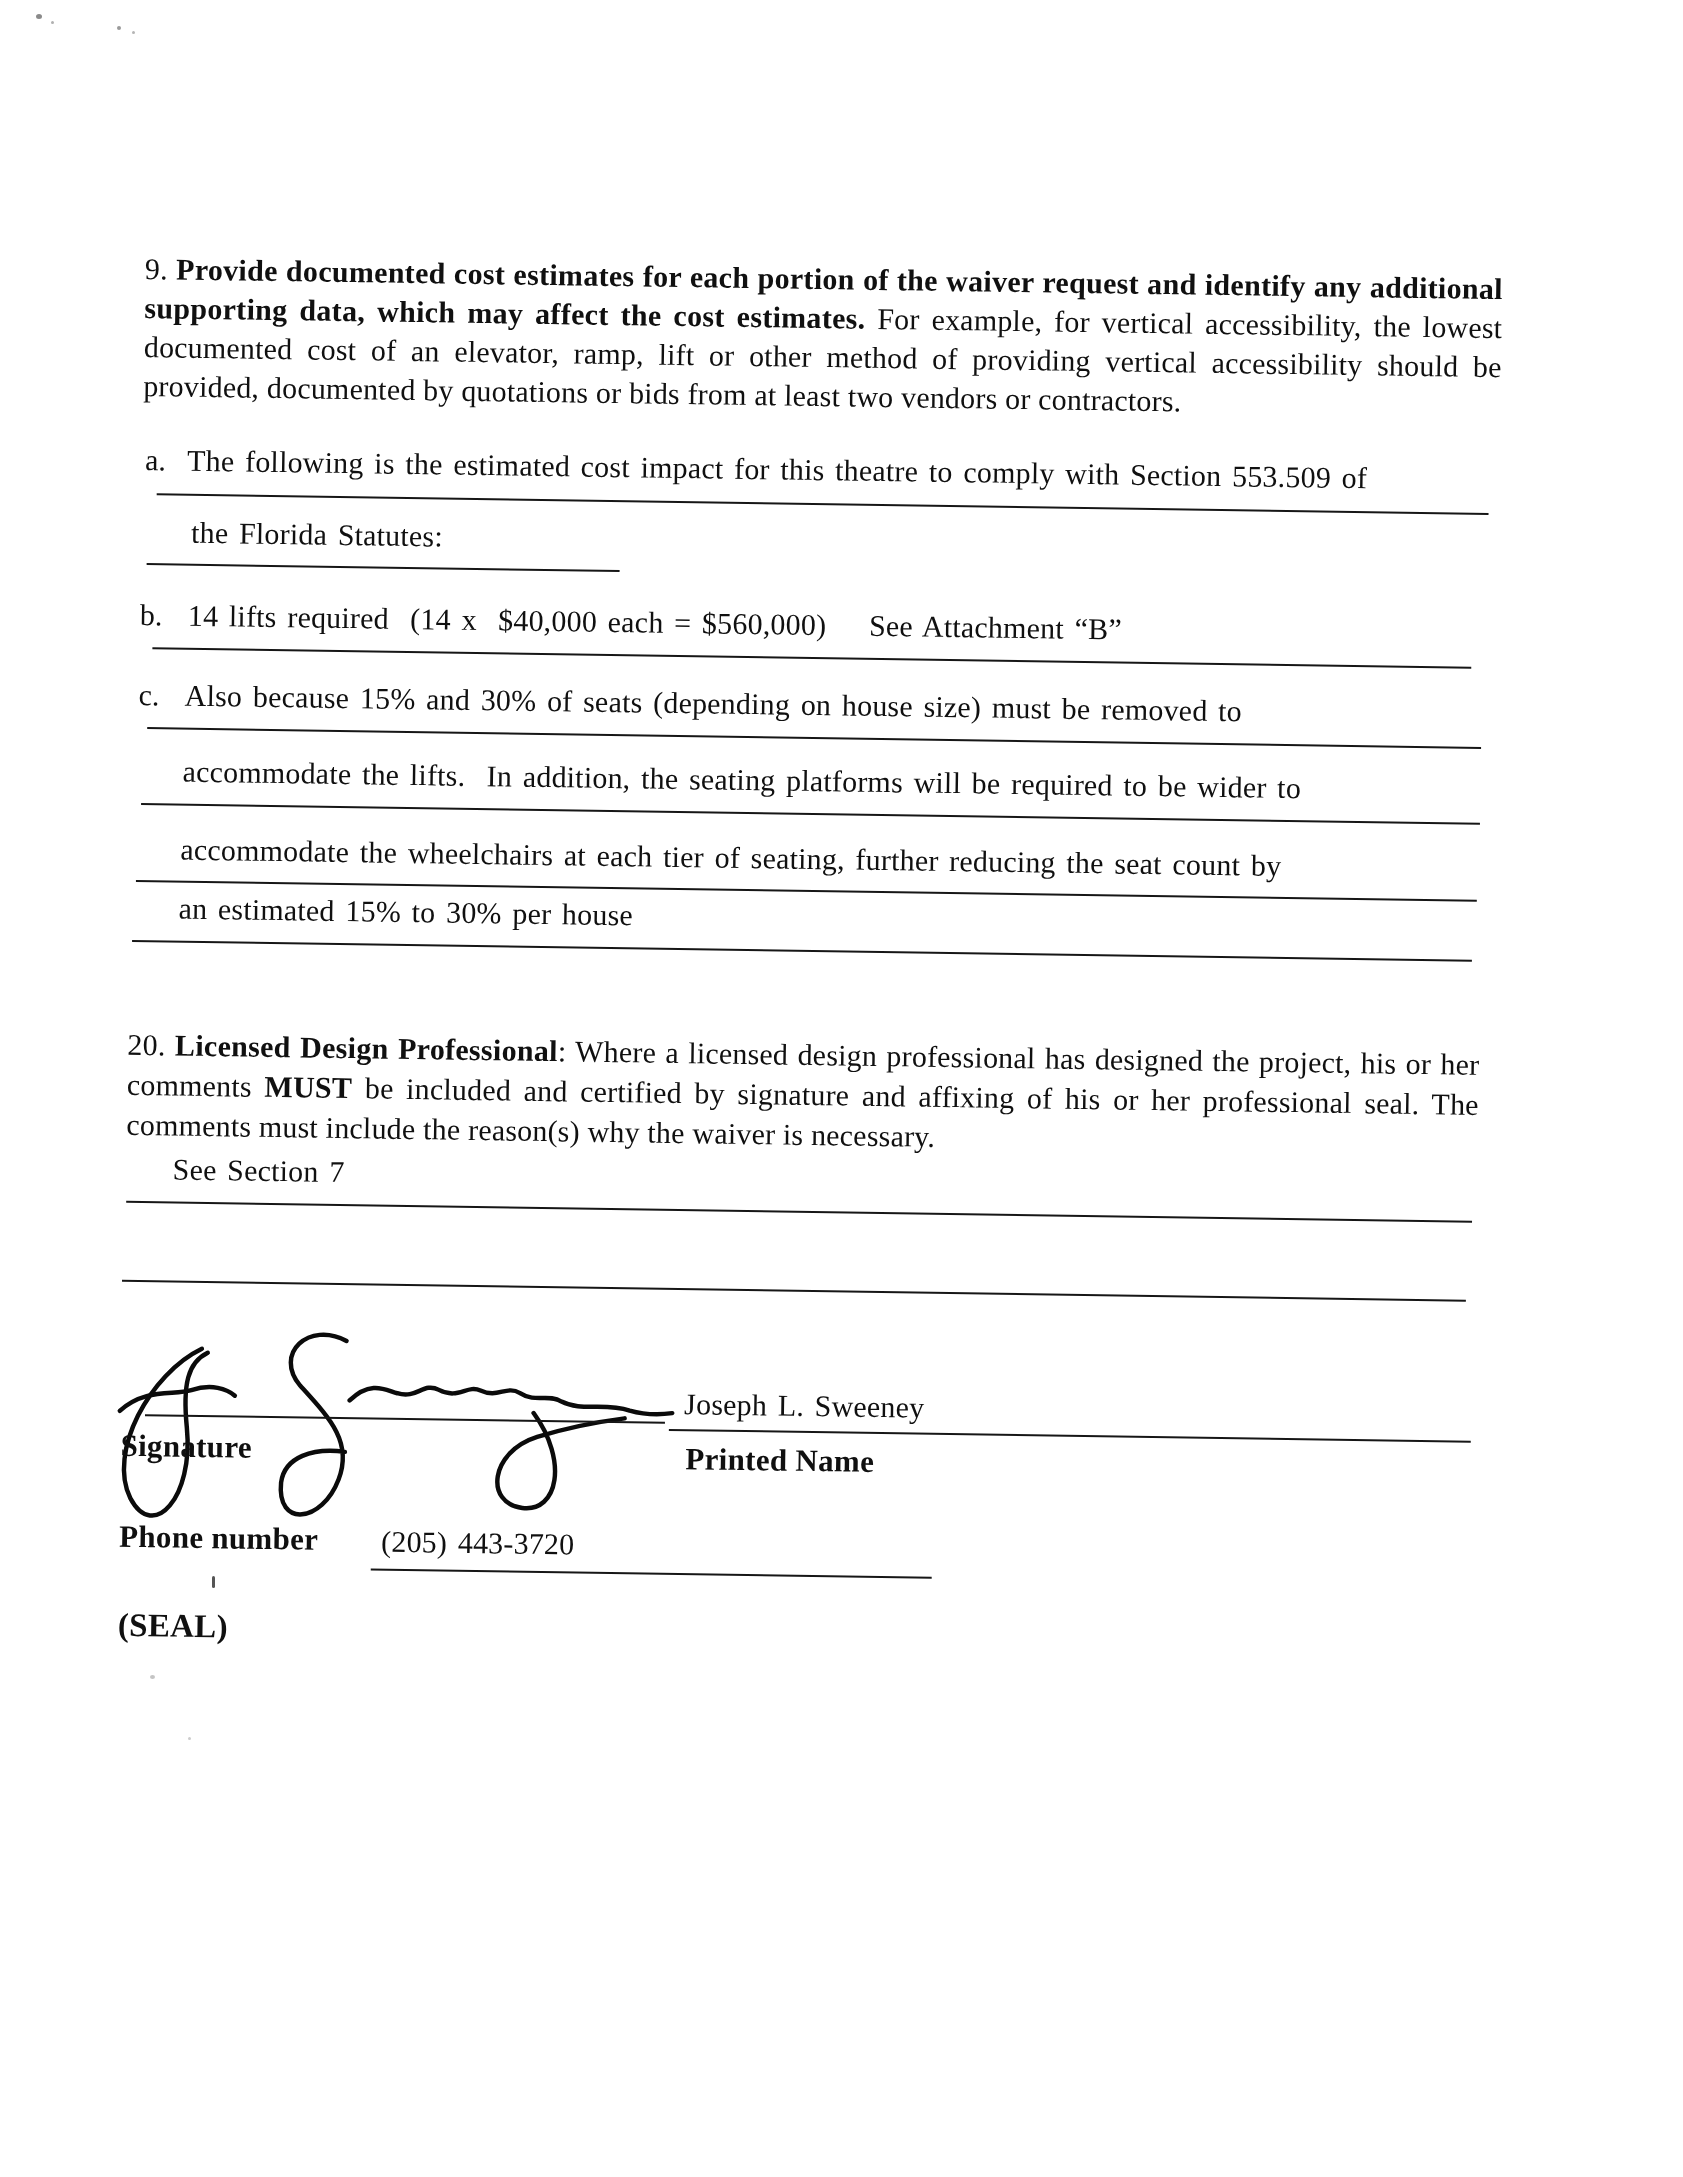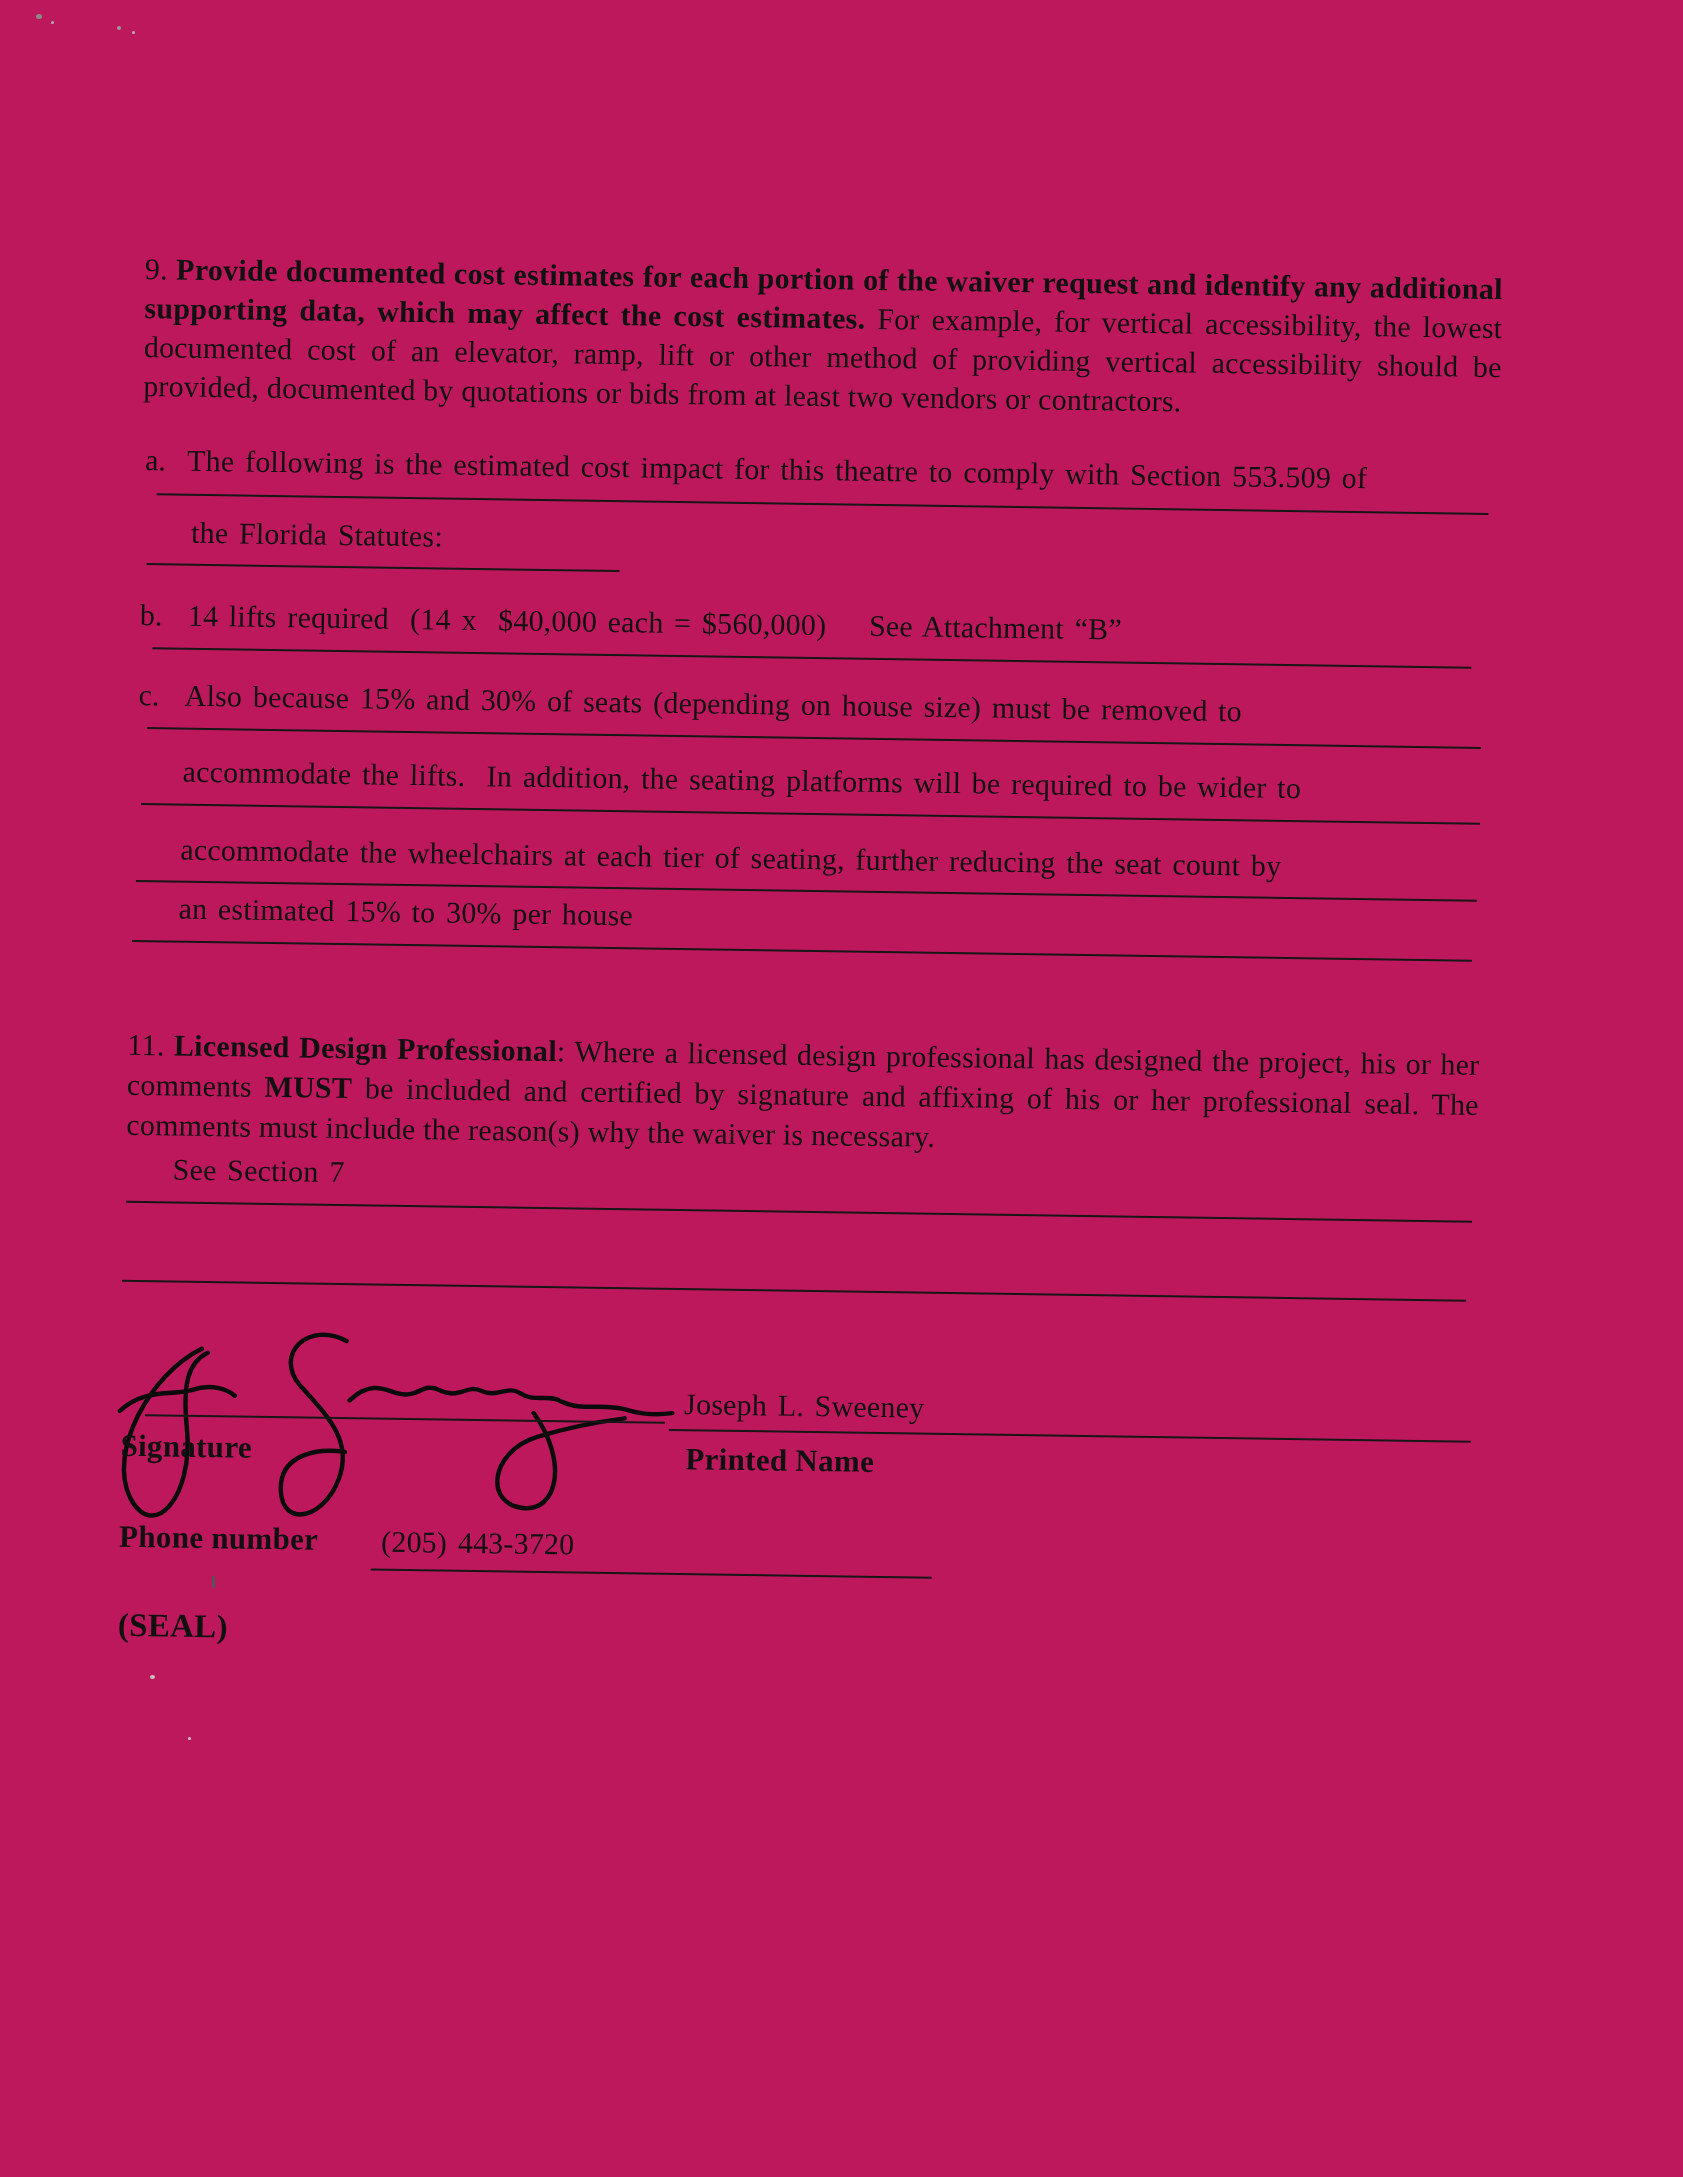--- a/index.html
+++ b/index.html
@@ -1,19 +1,19 @@
 <!DOCTYPE html>
 <html><head>
 <meta charset="utf-8">
 <style>
   html,body{margin:0;padding:0;background:#e8e8e8;}
   .page{
     position:relative;
     width:1683px;height:2177px;
-    background:#be185d;
+    background:#ffffff;
     overflow:hidden;
     font-family:"Liberation Serif","DejaVu Serif",serif;
     color:#101010;
   }
   .tilt{position:absolute;left:0;top:0;width:1683px;height:2177px;
     transform:rotate(0.85deg);transform-origin:79px 0;}
   .para{
     position:absolute;
     font-size:30px;line-height:39px;
     text-align:justify;
@@ -69,21 +69,21 @@
     <div class="itemlabel" style="left:149px;top:677px;">c.</div>
     <div class="ans" style="left:195px;top:677px;">Also because 15% and 30% of seats (depending on house size) must be removed to</div>
     <div class="rule" style="left:158px;top:726px;width:1334px;"></div>
     <div class="ans" style="left:194px;top:753px;">accommodate the lifts.  In addition, the seating platforms will be required to be wider to</div>
     <div class="rule" style="left:153px;top:802px;width:1339px;"></div>
     <div class="ans" style="left:193px;top:831px;">accommodate the wheelchairs at each tier of seating, further reducing the seat count by</div>
     <div class="rule" style="left:149px;top:879px;width:1341px;"></div>
     <div class="ans" style="left:192px;top:890px;">an estimated 15% to 30% per house</div>
     <div class="rule" style="left:146px;top:939px;width:1340px;"></div>
 
-    <p class="para" id="para10"><span>11.</span> <b>Licensed Design Professional</b><span>: Where a licensed design professional has designed the project, his or her comments </span><b>MUST</b><span> be included and certified by signature and affixing of his or her professional seal. The comments must include the reason(s) why the waiver is necessary.</span></p>
+    <p class="para" id="para10"><span>20.</span> <b>Licensed Design Professional</b><span>: Where a licensed design professional has designed the project, his or her comments </span><b>MUST</b><span> be included and certified by signature and affixing of his or her professional seal. The comments must include the reason(s) why the waiver is necessary.</span></p>
 
     <div class="ans" style="left:190px;top:1151px;">See Section 7</div>
     <div class="rule" style="left:144px;top:1200px;width:1346px;"></div>
     <div class="rule thin" style="left:141px;top:1279px;width:1344px;"></div>
 
     <div class="sigwrap">
       <svg width="594" height="213" viewBox="0 0 600 215" fill="none" xmlns="http://www.w3.org/2000/svg">
         <g stroke="#0b0b0b" stroke-width="4.5" stroke-linecap="round" fill="none">
           <path d="M112,32 C60,58 18,138 42,184 C66,228 106,182 98,112 C93,68 98,46 118,36"></path>
           <path d="M30,96 C56,72 84,80 102,74 C122,67 138,72 146,79"></path>

